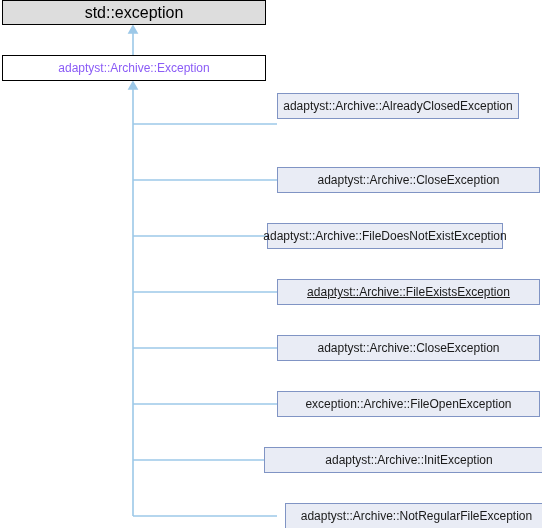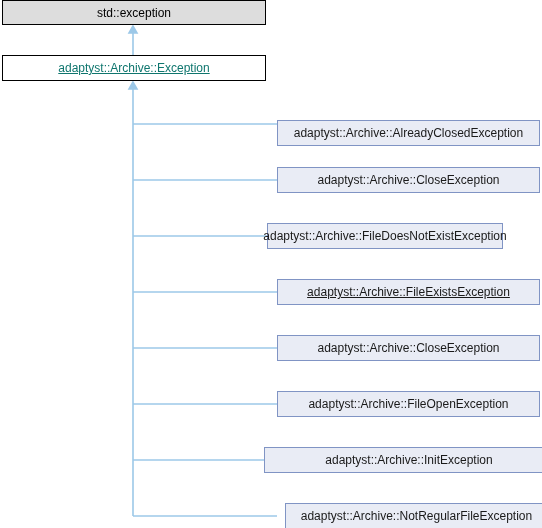--- a/index.html
+++ b/index.html
@@ -45,30 +45,29 @@
   .node-label {
     display: block;
     line-height: 1;
   }
 
   
   .node.root {
     background: #dddddd;
     border: 1px solid #000000;
     color: #000000;
-    font-size: 12px;
+    font-size: 16px;
   }
 
   
   .node.base {
     background: #ffffff;
     border: 1px solid #000000;
-    color: #0f766e;
+    color: #8b5cf6;
     font-size: 12px;
-    text-decoration: underline;
   }
 
   
   .node.derived {
     background: #e9ecf5;
     border: 1px solid #8094c4;
     color: #1a1a1a;
     font-size: 12px;
   }
 </style>
@@ -96,37 +95,37 @@
 
   <div class="node root" id="node-root" style="left: 2px; top: 0px; width: 264px; height: 25px;">
     <span class="node-label">std::exception</span>
   </div>
 
   <div class="node base" id="node-base" style="left: 2px; top: 55px; width: 264px; height: 26px;">
     <span class="node-label">adaptyst::Archive::Exception</span>
   </div>
 
   <div id="derived-container">
-      <div class="node derived" style="left: 277px; top: 120px; width: 263px; height: 26px;">
+      <div class="node derived" style="left: 277px; top: 93px; width: 242px; height: 26px;">
         <span class="node-label">adaptyst::Archive::AlreadyClosedException</span>
       </div>
       <div class="node derived" style="left: 277px; top: 167px; width: 263px; height: 26px;">
         <span class="node-label">adaptyst::Archive::CloseException</span>
       </div>
       <div class="node derived" style="left: 267px; top: 223px; width: 236px; height: 26px;">
         <span class="node-label">adaptyst::Archive::FileDoesNotExistException</span>
       </div>
       <div class="node derived" style="left: 277px; top: 279px; width: 263px; height: 26px; text-decoration: underline;">
         <span class="node-label">adaptyst::Archive::FileExistsException</span>
       </div>
       <div class="node derived" style="left: 277px; top: 335px; width: 263px; height: 26px;">
         <span class="node-label">adaptyst::Archive::CloseException</span>
       </div>
       <div class="node derived" style="left: 277px; top: 391px; width: 263px; height: 26px;">
-        <span class="node-label">adaptyst::Archive::FileOpenException</span>
+        <span class="node-label">exception::Archive::FileOpenException</span>
       </div>
       <div class="node derived" style="left: 264px; top: 447px; width: 290px; height: 26px;">
         <span class="node-label">adaptyst::Archive::InitException</span>
       </div>
       <div class="node derived" style="left: 277px; top: 503px; width: 263px; height: 26px; margin-left: 8px;">
         <span class="node-label">adaptyst::Archive::NotRegularFileException</span>
       </div>
     </div>
 
 </div>

